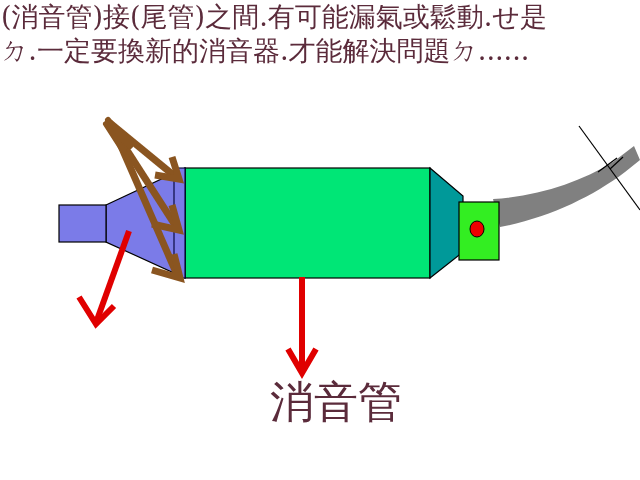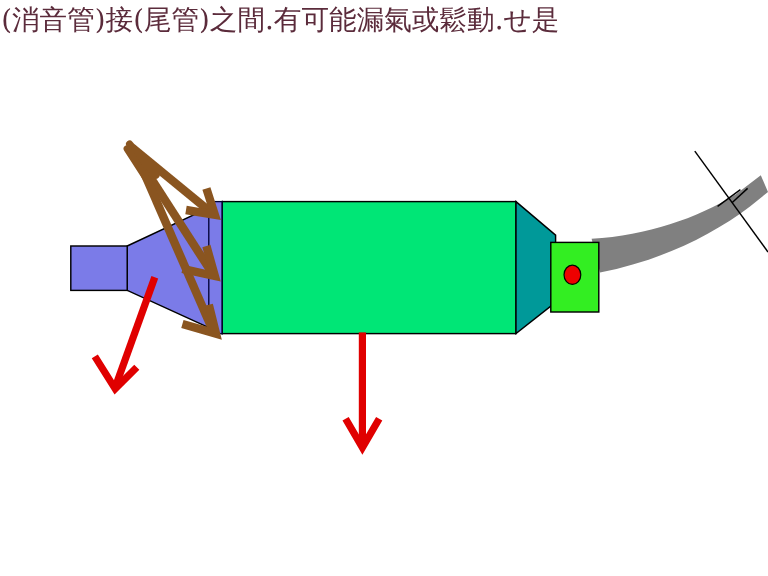--- a/index.html
+++ b/index.html
@@ -28,21 +28,21 @@
     font-size: 27px;
     line-height: 34px;
     letter-spacing: 0px;
     white-space: nowrap;
   }
   .note-line {
     display: block;
     height: 34px;
     padding-left: 1px;
     color: #5b2b3b;
-    font-size: 23px;
+    font-size: 27px;
     line-height: 34px;
   }
 
   
   #diagram {
     position: absolute;
     left: 0;
     top: 0;
     width: 640px;
     height: 480px;
@@ -61,20 +61,21 @@
   #label-tailpipe { left: 44px; top: 330px; }
   #label-muffler  { left: 270px; top: 378px; }
 </style>
 </head>
 <body>
 
 <div id="page">
 
   <div id="note-block">
     <span class="note-line">(消音管)接(尾管)之間.有可能漏氣或鬆動.せ是</span>
+    <span class="note-line">ㄉ.一定要換新的消音器.才能解決問題ㄉ......</span>
   </div>
 
   <svg id="diagram" viewBox="0 0 640 480" width="640" height="480" xmlns="http://www.w3.org/2000/svg">
 
     <path d="M 493 199 C 540 196 580 182 613 162 L 634 146 L 640 160 L 625 172
              C 592 197 548 218 500 227 Z" fill="#808080" stroke="none"></path>
 
     <rect x="185" y="168" width="245" height="110" fill="#00e676" stroke="#000000" stroke-width="1.2"></rect>
 
     <path d="M 430 168 L 463 196 L 463 252 L 430 278 Z" fill="#009999" stroke="#000000" stroke-width="1.2"></path>
@@ -113,14 +114,15 @@
       <path d="M 288 349 L 302 373 L 316 349"></path>
     </g>
 
     <g fill="none" stroke="#000000" stroke-width="1.2">
       <path d="M 579 126 L 640 210"></path>
       <path d="M 598 172 L 617 158"></path>
       <path d="M 610 169 L 623 157"></path>
     </g>
   </svg>
 
+  <div class="big-label" id="label-muffler">消音管</div>
 
 </div>
 
 </body></html>

